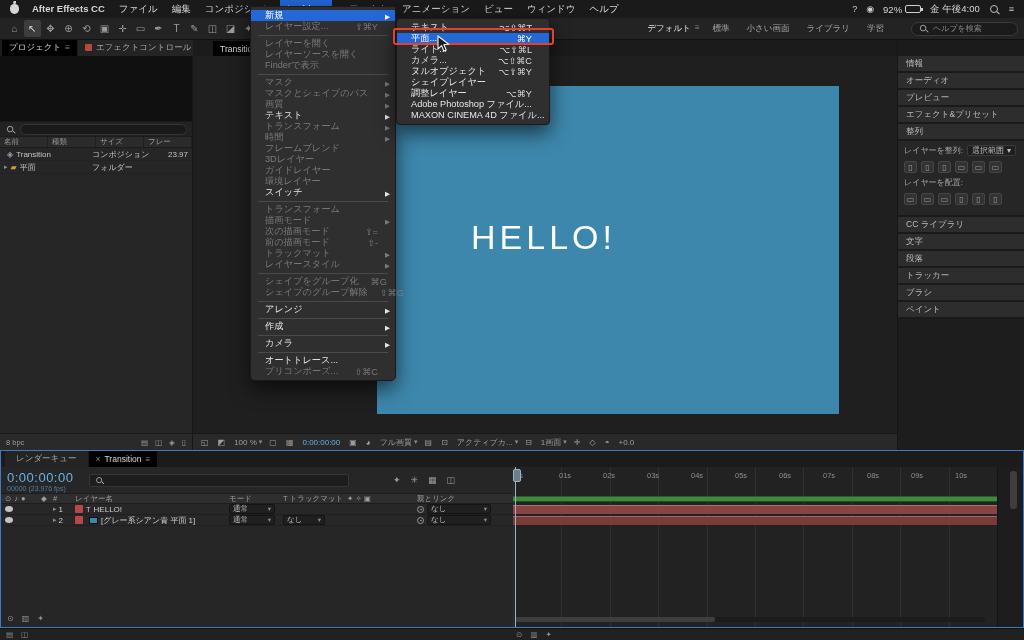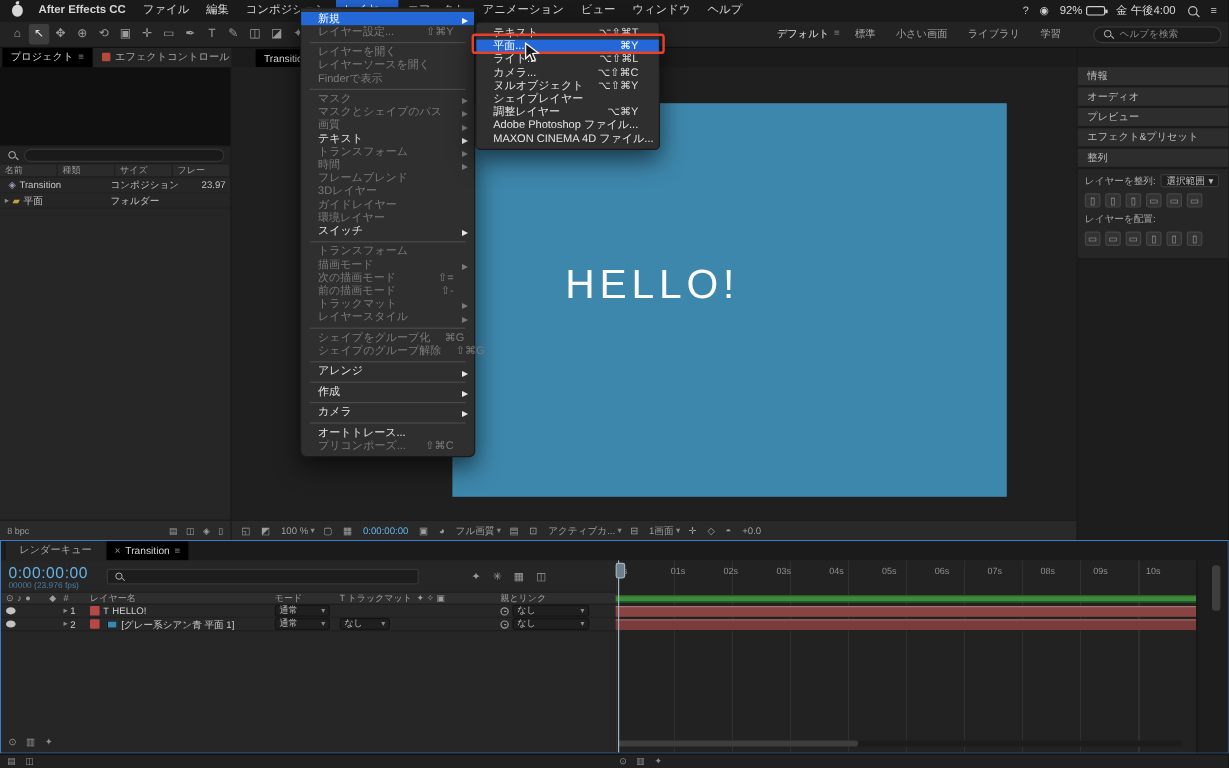--- a/index.html
+++ b/index.html
@@ -449,20 +449,34 @@
 
           <span class="alico">▭</span>
 
           <span class="alico">▯</span>
 
           <span class="alico">▯</span>
 
           <span class="alico">▯</span>
         </div>
     </div>
+    <div>
+
+        <div class="rp-sec">CC ライブラリ</div>
+
+        <div class="rp-sec">文字</div>
+
+        <div class="rp-sec">段落</div>
+
+        <div class="rp-sec">トラッカー</div>
+
+        <div class="rp-sec">ブラシ</div>
+
+        <div class="rp-sec">ペイント</div>
+      </div>
   </div>
 
   <div class="timeline">
     <div class="tl-tabs">
 
         <span class="tab">
           <span style="color:#8a8a8a"></span>
           <span>レンダーキュー</span>
           <span class="pm-ico"></span>
         </span>

